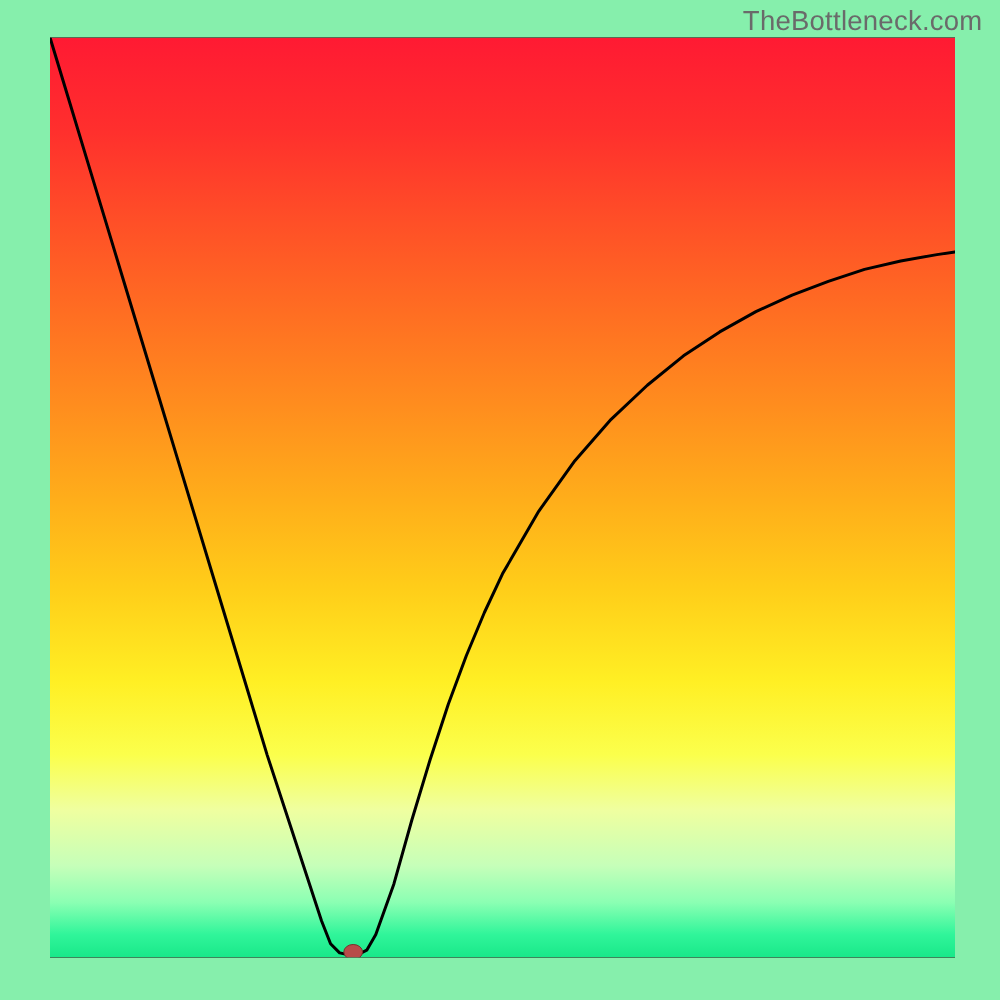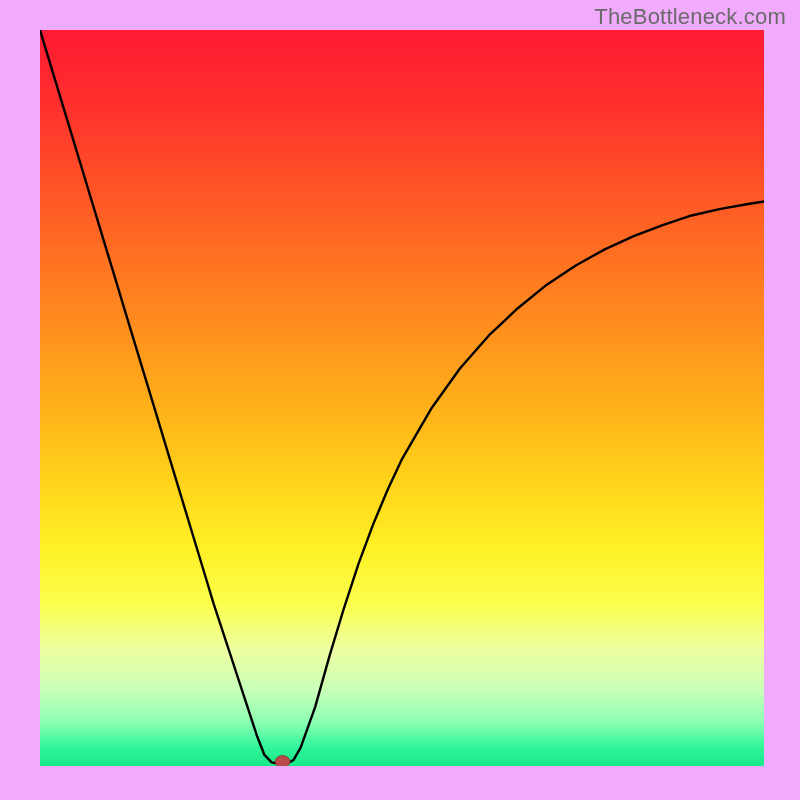--- a/index.html
+++ b/index.html
@@ -8,21 +8,21 @@
     width: 800px;
     height: 800px;
     background: #000;
     font-family: Arial, Helvetica, sans-serif;
     overflow: hidden;
   }
   .frame {
     position: relative;
     width: 800px;
     height: 800px;
-    background: #f0abfc;
+    background: #86efac;
   }
   .watermark {
     position: absolute;
     top: 4px;
     right: 14px;
     color: #6a6a6a;
     font-size: 22px;
     font-weight: 500;
     letter-spacing: 0.2px;
     z-index: 2;

